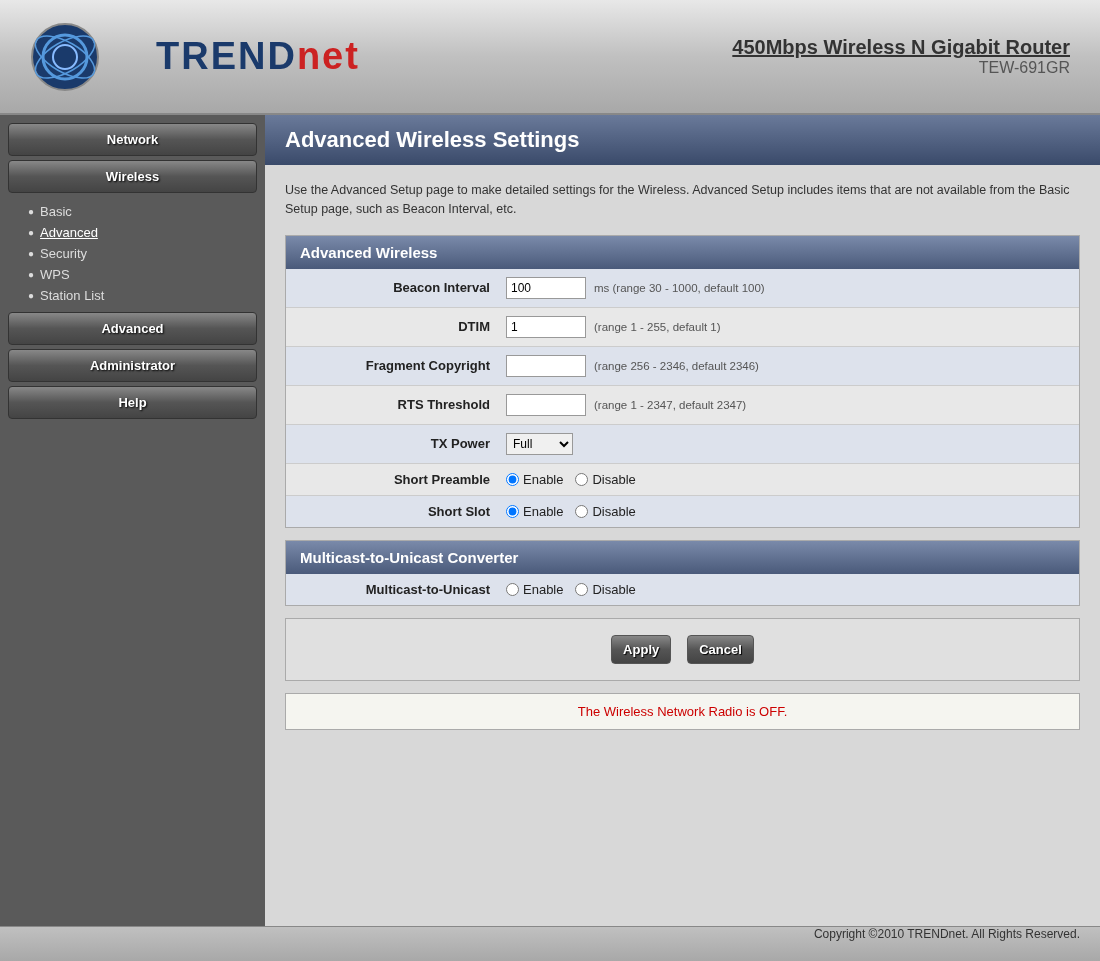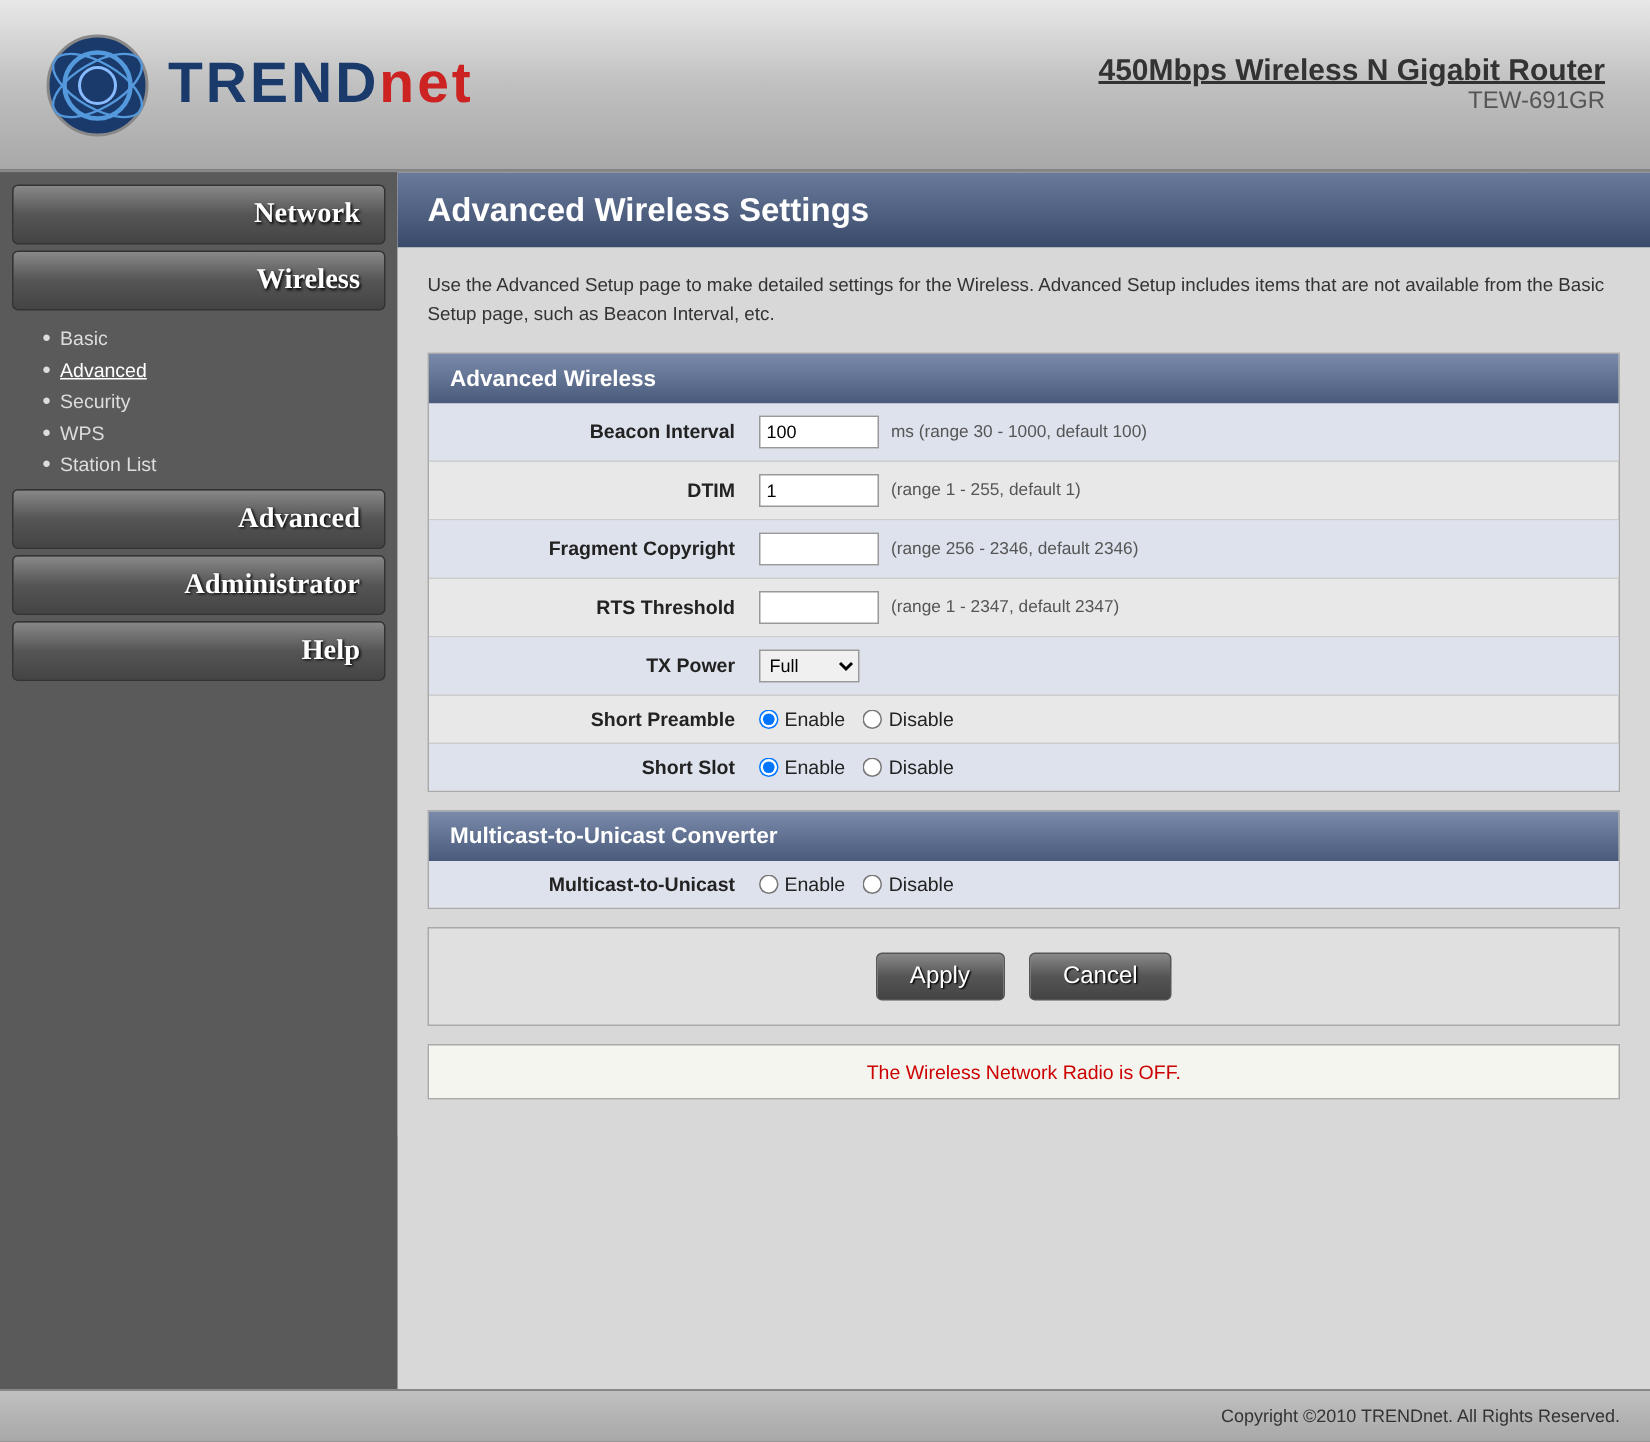--- a/index.html
+++ b/index.html
@@ -62,28 +62,27 @@
     .sidebar-section {
       margin-bottom: 2px;
     }
     .sidebar-btn {
       display: block;
       width: calc(100% - 16px);
       margin: 0 8px 4px 8px;
       padding: 8px 16px;
       background: linear-gradient(180deg, #888 0%, #555 50%, #444 100%);
       color: #fff;
-      font-size: 19px;
+      font-size: 13px;
       font-weight: bold;
       border: 1px solid #333;
       border-radius: 4px;
       cursor: pointer;
-      text-align: right;
+      text-align: center;
       text-shadow: 1px 1px 2px #000;
-      font-family: Liberation Serif, serif;
     }
     .sidebar-submenu {
       padding: 4px 0 4px 20px;
     }
     .sidebar-submenu-item {
       display: flex;
       align-items: center;
       padding: 3px 0 3px 8px;
       color: #ddd;
       font-size: 13px;
@@ -209,23 +208,23 @@
     .buttons-row {
       display: flex;
       justify-content: center;
       gap: 16px;
       padding: 16px 0;
       background: #e0e0e0;
       border: 1px solid #aaa;
       margin-bottom: 12px;
     }
     .btn-apply, .btn-cancel {
-      padding: 6px 22px;
-      font-size: 16px;
-      font-weight: normal;
+      padding: 6px 11px;
+      font-size: 13px;
+      font-weight: bold;
       border-radius: 4px;
       cursor: pointer;
       border: 1px solid #555;
     }
     .btn-apply {
       background: linear-gradient(180deg, #888 0%, #555 50%, #444 100%);
       color: #fff;
       text-shadow: 1px 1px 1px #000;
     }
     .btn-cancel {
@@ -243,41 +242,40 @@
       color: #cc0000;
       font-size: 13px;
       margin-bottom: 8px;
     }
 
     
     .footer {
       height: 35px;
       background: linear-gradient(180deg, #c0c0c0 0%, #a8a8a8 100%);
       display: flex;
-      align-items: center;
       justify-content: flex-end;
       padding: 0 20px;
       font-size: 12px;
       color: #333;
       border-top: 1px solid #888;
     }
   </style>
 </head>
 <body>
 
 <div class="header">
   <div class="logo-area">
     <svg class="logo-icon" viewBox="0 0 70 70">
       <circle cx="35" cy="35" r="33" fill="#1a3a6b" stroke="#888" stroke-width="2"></circle>
       <circle cx="35" cy="35" r="22" fill="none" stroke="#5599dd" stroke-width="3"></circle>
       <circle cx="35" cy="35" r="12" fill="none" stroke="#88bbff" stroke-width="2"></circle>
       <ellipse cx="35" cy="35" rx="33" ry="15" fill="none" stroke="#5599dd" stroke-width="1.5" transform="rotate(-30,35,35)"></ellipse>
       <ellipse cx="35" cy="35" rx="33" ry="15" fill="none" stroke="#5599dd" stroke-width="1.5" transform="rotate(30,35,35)"></ellipse>
     </svg>
-    <div style="font-size:38px;font-weight:bold;letter-spacing:2px;">
+    <div style="font-size:38px;font-weight:bold;letter-spacing:2px;margin-left:44px;">
       <span style="color:#1a3a6b;">TREND</span><span style="color:#cc2222;">net</span>
     </div>
   </div>
   <div class="device-info">
     <div class="device-model">450Mbps Wireless N Gigabit Router</div>
     <div class="device-sku">TEW-691GR</div>
   </div>
 </div>
 
 <div class="main-layout">

